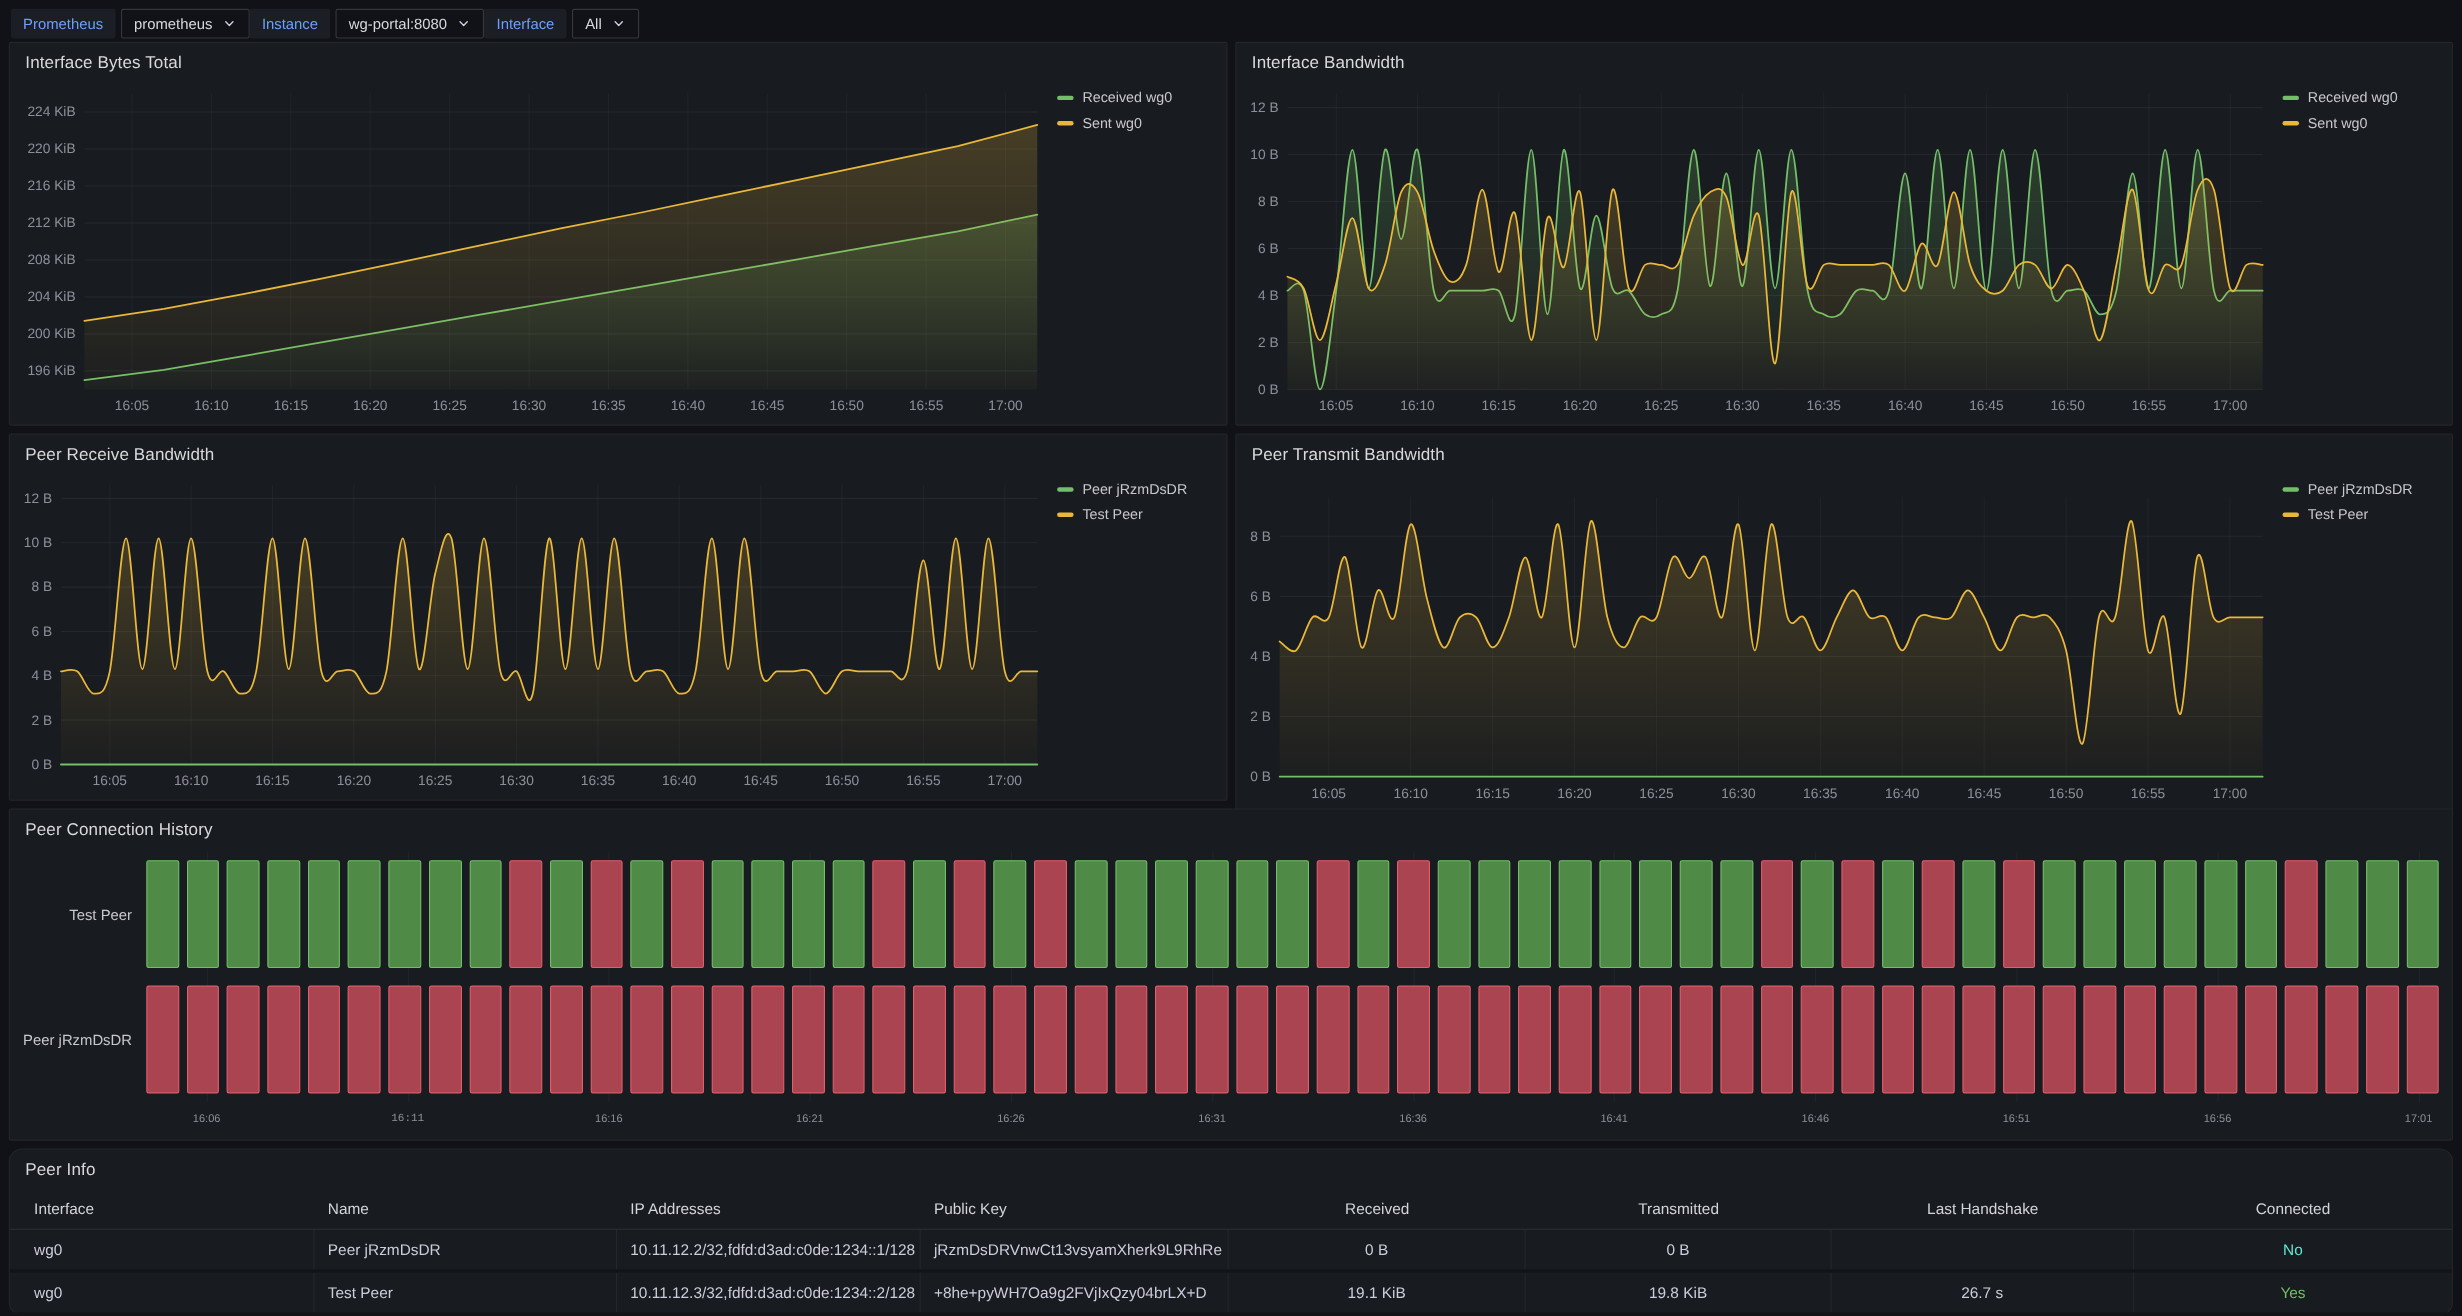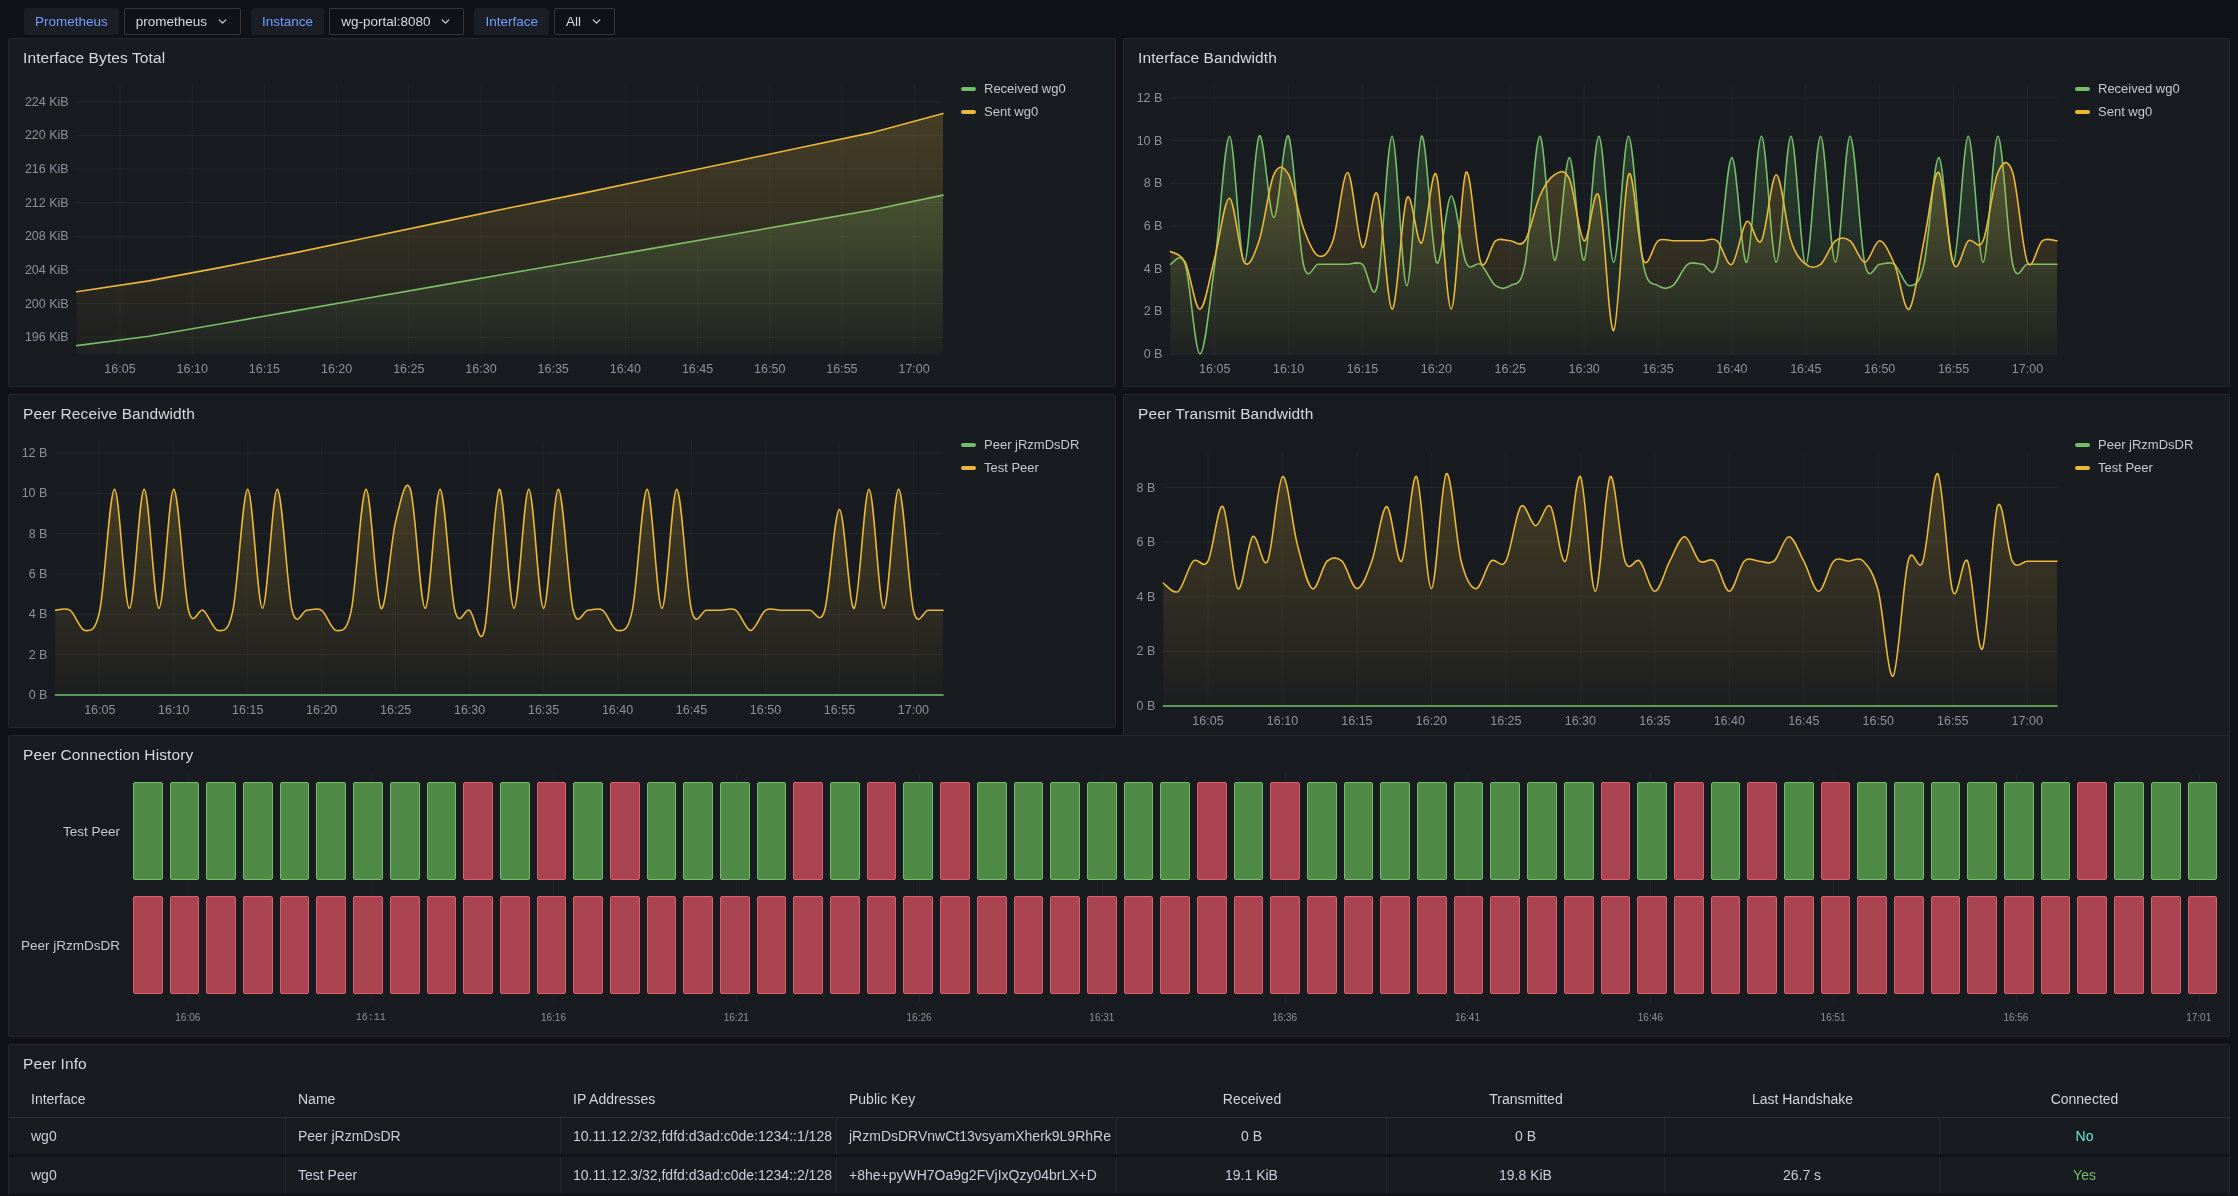--- a/index.html
+++ b/index.html
@@ -2,21 +2,21 @@
 <html><head>
 <meta charset="utf-8">
 <style>
   html,body{margin:0;padding:0;}
   body{
     width:2238px;height:1196px;position:relative;overflow:hidden;
     background:#111217;color:#ccccdc;
     font-family:"Liberation Sans", sans-serif;
   }
   
-  .toolbar{position:absolute;left:24px;top:8px;display:flex;gap:10px;align-items:center;}
+  .toolbar{position:absolute;left:10px;top:8px;display:flex;align-items:center;}
   .var-group{display:flex;gap:5px;align-items:center;}
   .var-label{height:27px;display:flex;align-items:center;padding:0 11px;background:#1b1e24;
     border-radius:2px;color:#6e9fff;font-size:13.5px;font-weight:500;}
   .var-value{height:27px;box-sizing:border-box;display:flex;align-items:center;gap:9px;padding:0 11px;
     background:#111217;border:1px solid #35373c;border-radius:2px;color:#d8d9da;font-size:13.5px;cursor:pointer;}
   .chev{display:flex;align-items:center;}
   
   .panel{position:absolute;background:#181b1f;border:1px solid #24262c;border-radius:2px;box-sizing:border-box;}
   .panel-title{height:34px;display:flex;align-items:center;padding:2px 14px 0 14px;
     font-size:15.5px;font-weight:500;color:#d8d9da;letter-spacing:.1px;}
@@ -519,21 +519,21 @@
           <span style="left: 64.0351%;">16:41</span>
           <span style="left: 72.807%;">16:46</span>
           <span style="left: 81.5789%;">16:51</span>
           <span style="left: 90.3509%;">16:56</span>
           <span style="left: 99.1228%;">17:01</span>
         </div>
     </div>
   </div>
 </div>
 
-<div class="panel" style="left:8px;top:1044px;width:2222px;height:152px;">
+<div class="panel" style="left:8px;top:1044px;width:2222px;height:152px;border-radius:12px;">
   <div class="panel-title">Peer Info</div>
   <div class="pi-table">
     <div class="pi-row pi-head">
       <div class="pi-cell">Interface</div>
       <div class="pi-cell">Name</div>
       <div class="pi-cell">IP Addresses</div>
       <div class="pi-cell">Public Key</div>
       <div class="pi-cell num">Received</div>
       <div class="pi-cell num">Transmitted</div>
       <div class="pi-cell num">Last Handshake</div>

